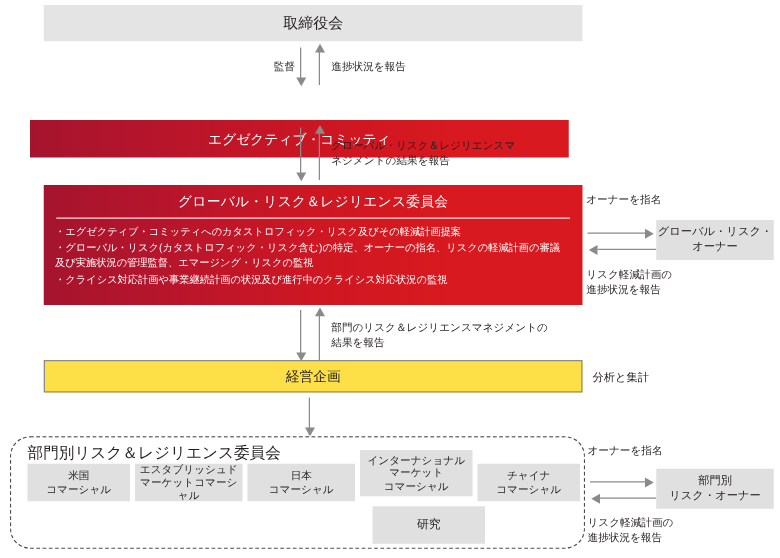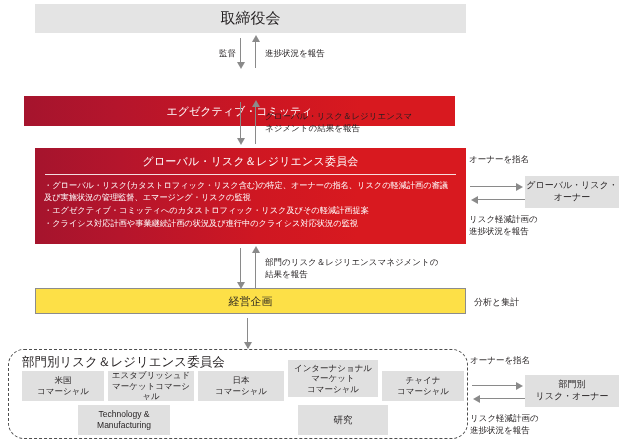--- a/index.html
+++ b/index.html
@@ -11,21 +11,21 @@
     overflow:hidden;
     position:relative;
   }
   .stage{position:absolute;left:0;top:0;width:624px;height:446px;}
 
   
   .box{position:absolute;box-sizing:border-box;display:flex;align-items:center;justify-content:center;text-align:center;}
 
   .gray-bar{
     background:#e4e4e4;
-    font-size:15px;
+    font-size:12px;
     color:#231f20;
   }
   .white-bar{
     background:#fde047;
     border:1px solid #8c8c8c;
     font-size:11px;
   }
   .red-bar{
     background:linear-gradient(90deg,#a5142d 0%,#b5152c 22%,#cc1622 55%,#d8191f 78%,#d8191f 100%);
     color:#ffffff;
@@ -131,23 +131,23 @@
   <div class="vline" style="left:255px;top:102px;height:42px;"></div>
   <div class="arrow-u" style="left:251.5px;top:100px;"></div>
 
   <div class="lbl" style="left:265px;top:111px;width:160px;">グローバル・リスク＆レジリエンスマ
 ネジメントの結果を報告</div>
 
   <div class="box red-panel" style="left:35px;top:148px;width:431px;height:96px;">
     <div class="panel-title">グローバル・リスク＆レジリエンス委員会</div>
     <div class="panel-rule"></div>
     <ul class="panel-list">
+      <li>・エグゼクティブ・コミッティへのカタストロフィック・リスク及びその軽減計画提案</li>
       <li>・グローバル・リスク(カタストロフィック・リスク含む)の特定、オーナーの指名、リスクの軽減計画の審議
   及び実施状況の管理監督、エマージング・リスクの監視</li>
-      <li>・エグゼクティブ・コミッティへのカタストロフィック・リスク及びその軽減計画提案</li>
       <li>・クライシス対応計画や事業継続計画の状況及び進行中のクライシス対応状況の監視</li>
     </ul>
   </div>
 
   <div class="lbl" style="left:469px;top:154px;width:120px;">オーナーを指名</div>
 
   <div class="hline" style="left:470px;top:186px;width:47px;"></div>
   <div class="arrow-r" style="left:516px;top:182.5px;"></div>
 
   <div class="hline" style="left:478px;top:199px;width:47px;"></div>
@@ -196,24 +196,20 @@
   <div class="box dept-chip" style="left:288px;top:360px;width:90px;height:37px;white-space:pre-line;">
     <span>インターナショナル
 マーケット
 コマーシャル</span>
   </div>
   <div class="box dept-chip" style="left:382px;top:371px;width:82px;height:30px;white-space:pre-line;">
     <span>チャイナ
 コマーシャル</span>
   </div>
 
-  <div class="box dept-chip" style="left:78px;top:405px;width:92px;height:30px;white-space:pre-line;">
-    <span>Technology &amp;
-Manufacturing</span>
-  </div>
   <div class="box dept-chip" style="left:298px;top:405px;width:90px;height:30px;white-space:pre-line;font-size:9.5px;">
     <span>研究</span>
   </div>
 
   <div class="lbl" style="left:470px;top:355px;width:120px;">オーナーを指名</div>
 
   <div class="hline" style="left:472px;top:385px;width:45px;"></div>
   <div class="arrow-r" style="left:516px;top:381.5px;"></div>
 
   <div class="hline" style="left:480px;top:398px;width:45px;"></div>

